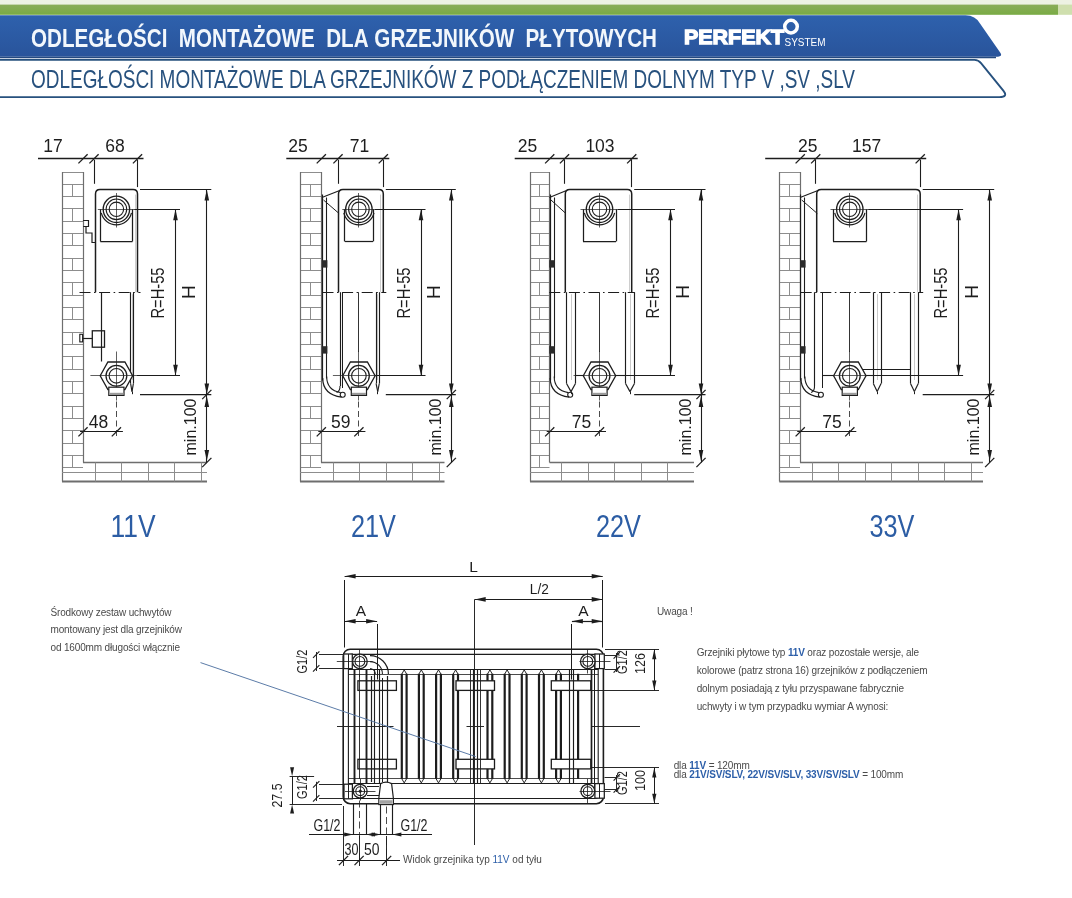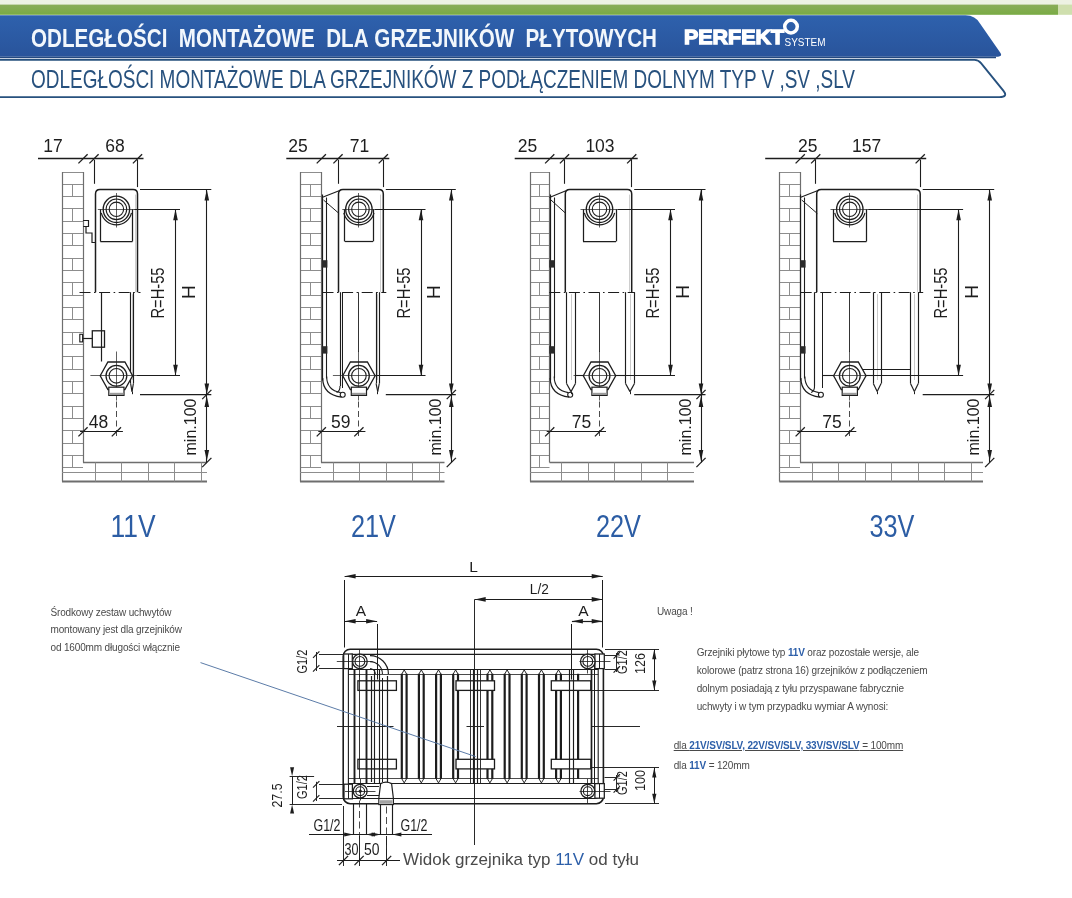--- a/index.html
+++ b/index.html
@@ -985,21 +985,21 @@
 <line x1="382.0" y1="865.1" x2="391.2" y2="855.9" stroke="#1d1d1d" stroke-width="1.3" stroke-linecap="butt"></line>
 <text x="351.5" y="855.0" font-family="&quot;Liberation Sans&quot;, sans-serif" font-size="16" fill="#1d1d1d" text-anchor="middle" font-weight="normal" textLength="14" lengthAdjust="spacingAndGlyphs">30</text>
 <text x="371.8" y="855.0" font-family="&quot;Liberation Sans&quot;, sans-serif" font-size="16" fill="#1d1d1d" text-anchor="middle" font-weight="normal" textLength="15.5" lengthAdjust="spacingAndGlyphs">50</text>
 </g>
 
 <line x1="200.5" y1="662.6" x2="475.7" y2="756.6" stroke="#5c7ca8" stroke-width="1.0" stroke-linecap="butt"></line>
 </svg>
 
 <div class="tb" style="left:50.5px;top:603.5px;">Środkowy zestaw uchwytów<br>montowany jest dla grzejników<br>od 1600mm długości włącznie</div>
 
-<div class="tb" style="left:403px;top:850.5px;font-size:17px;letter-spacing:0;">Widok grzejnika typ <span style="color:#2d5fa9;">11V</span> od tyłu</div>
+<div class="tb" style="left:403px;top:850.5px;font-size:10px;letter-spacing:0;">Widok grzejnika typ <span style="color:#2d5fa9;">11V</span> od tyłu</div>
 
 <div class="tb" style="left:657px;top:602.5px;">Uwaga !</div>
 
 <div class="tb" style="left:673.7px;top:643.5px;line-height:18px;white-space:nowrap;margin-left:23px;">Grzejniki płytowe typ <span class="bl">11V</span> oraz pozostałe wersje, ale<br>kolorowe (patrz strona 16) grzejników z podłączeniem<br>dolnym posiadają z tyłu przyspawane fabrycznie<br>uchwyty i w tym przypadku wymiar A wynosi:</div>
 
 <div class="tb" style="left:673.7px;top:757px;">dla <span class="bl">11V</span> = 120mm</div>
 
-<div class="tb" style="left:673.7px;top:737px;text-decoration:underline;">dla <span class="bl">21V/SV/SLV, 22V/SV/SLV, 33V/SV/SLV</span> = 100mm</div>
+<div class="tb" style="left:673.7px;top:766px;">dla <span class="bl">21V/SV/SLV, 22V/SV/SLV, 33V/SV/SLV</span> = 100mm</div>
 
 </body></html>

